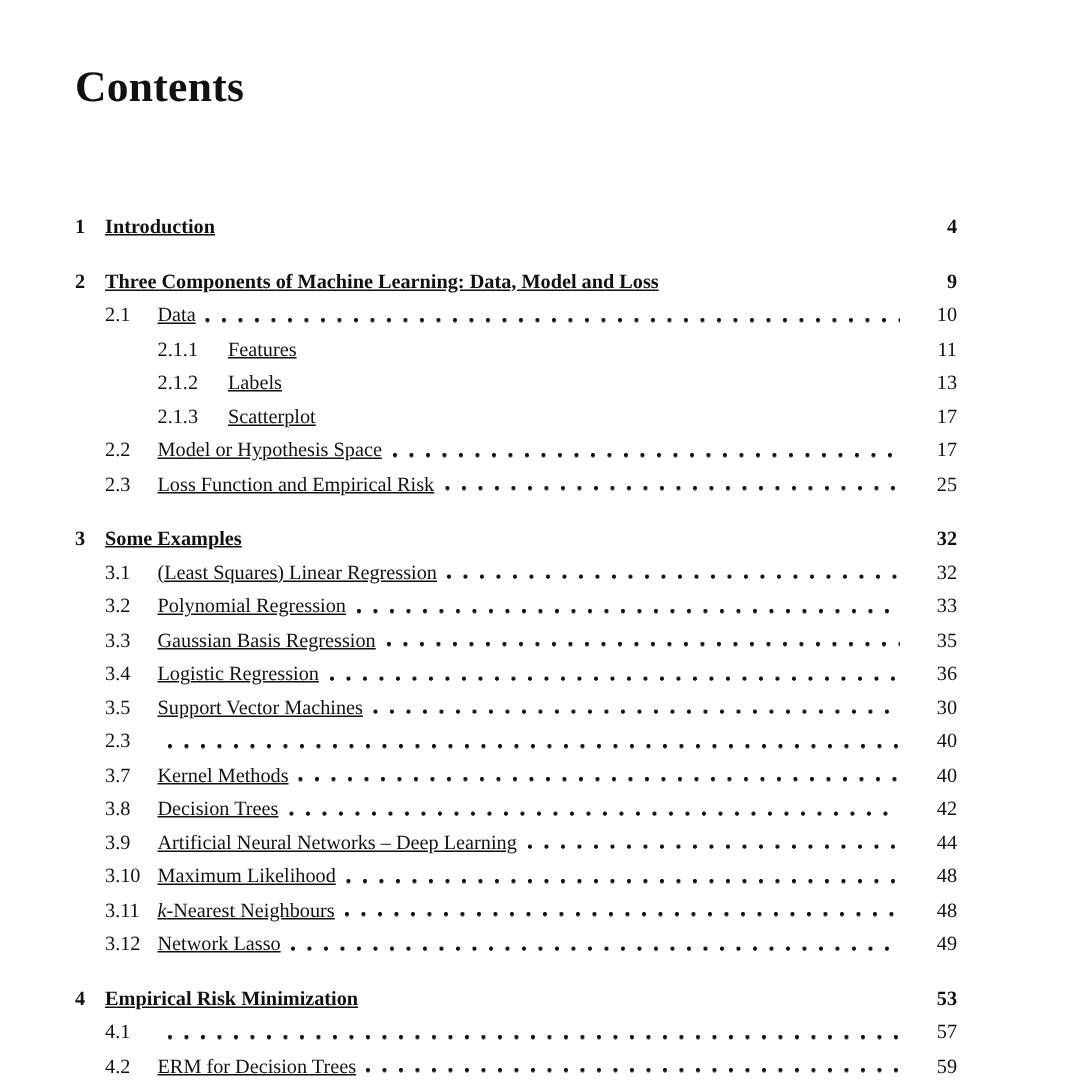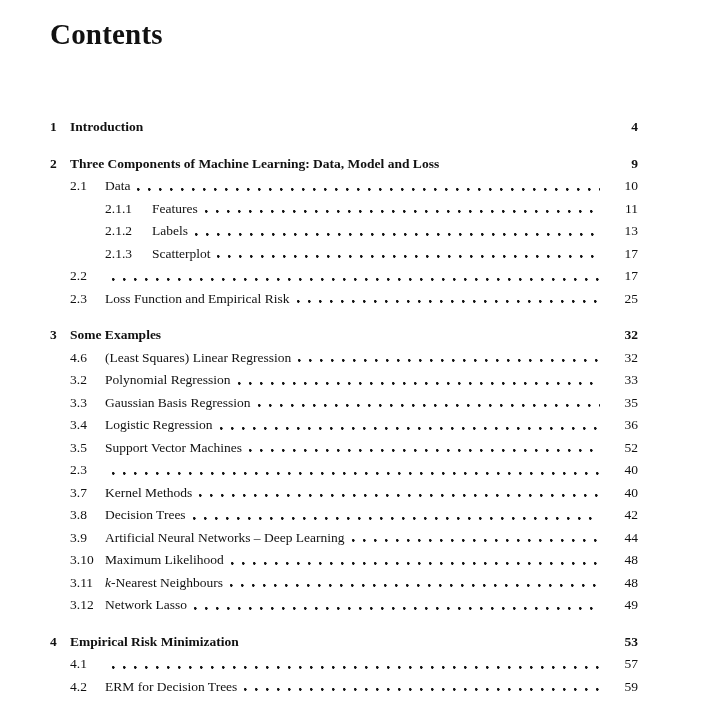--- a/index.html
+++ b/index.html
@@ -7,21 +7,21 @@
     padding: 0;
     width: 711px;
     height: 724px;
     background: #ffffff;
     overflow: hidden;
   }
   * { box-sizing: border-box; }
   .page {
     position: absolute;
     left: 50px;
-    top: 16px;
+    top: 40px;
     width: 588px;
     font-family: "Liberation Serif", "DejaVu Serif", serif;
     color: #111111;
   }
   .doc-title {
     font-size: 29px;
     font-weight: bold;
     line-height: 36px;
     margin: 0 0 64px 0;
     letter-spacing: 0.2px;
@@ -37,23 +37,23 @@
   .toc-row.lvl1 {
     font-weight: bold;
   }
   .toc-row.gap-before {
     margin-top: 14px;
   }
   .num { flex: 0 0 auto; }
   .lvl1 .num { width: 20px; }
   .lvl2 { padding-left: 20px; justify-content: flex-end; }
   .lvl2 .num { width: 35px; }
-  .lvl3 { padding-left: 55px; }
+  .lvl3 { padding-left: 55px; align-items: center; }
   .lvl3 .num { width: 47px; }
-  .ttl { flex: 0 0 auto; }
+  .ttl { flex: 0 0 auto; text-decoration: underline; }
   .ttl em { font-style: italic; }
   .leader {
     flex: 1 1 auto;
     margin: 0 12px 0 5px;
     background-image: radial-gradient(circle at 1.3px 1.3px, #111111 1.15px, rgba(0,0,0,0) 1.55px);
     background-size: 11px 2.8px;
     background-repeat: repeat-x;
     background-position: 2px 12.6px;
   }
   .lvl1 .leader { background-image: none; }
@@ -100,37 +100,38 @@
         <span class="pg">13</span>
       </div>
       <div class="toc-row lvl3">
         <span class="num">2.1.3</span>
         <span class="ttl">Scatterplot</span>
         <span class="leader"></span>
         <span class="pg">17</span>
       </div>
       <div class="toc-row lvl2">
         <span class="num">2.2</span>
+        <span class="ttl">Model or Hypothesis Space</span>
         <span class="leader"></span>
         <span class="pg">17</span>
       </div>
       <div class="toc-row lvl2">
         <span class="num">2.3</span>
         <span class="ttl">Loss Function and Empirical Risk</span>
         <span class="leader"></span>
         <span class="pg">25</span>
       </div>
       <div class="toc-row lvl1 gap-before">
         <span class="num">3</span>
         <span class="ttl">Some Examples</span>
         <span class="leader"></span>
         <span class="pg">32</span>
       </div>
       <div class="toc-row lvl2">
-        <span class="num">4.6</span>
+        <span class="num">3.1</span>
         <span class="ttl">(Least Squares) Linear Regression</span>
         <span class="leader"></span>
         <span class="pg">32</span>
       </div>
       <div class="toc-row lvl2">
         <span class="num">3.2</span>
         <span class="ttl">Polynomial Regression</span>
         <span class="leader"></span>
         <span class="pg">33</span>
       </div>
@@ -143,21 +144,21 @@
       <div class="toc-row lvl2">
         <span class="num">3.4</span>
         <span class="ttl">Logistic Regression</span>
         <span class="leader"></span>
         <span class="pg">36</span>
       </div>
       <div class="toc-row lvl2">
         <span class="num">3.5</span>
         <span class="ttl">Support Vector Machines</span>
         <span class="leader"></span>
-        <span class="pg">52</span>
+        <span class="pg">30</span>
       </div>
       <div class="toc-row lvl2">
         <span class="num">2.3</span>
         <span class="leader"></span>
         <span class="pg">40</span>
       </div>
       <div class="toc-row lvl2">
         <span class="num">3.7</span>
         <span class="ttl">Kernel Methods</span>
         <span class="leader"></span>

